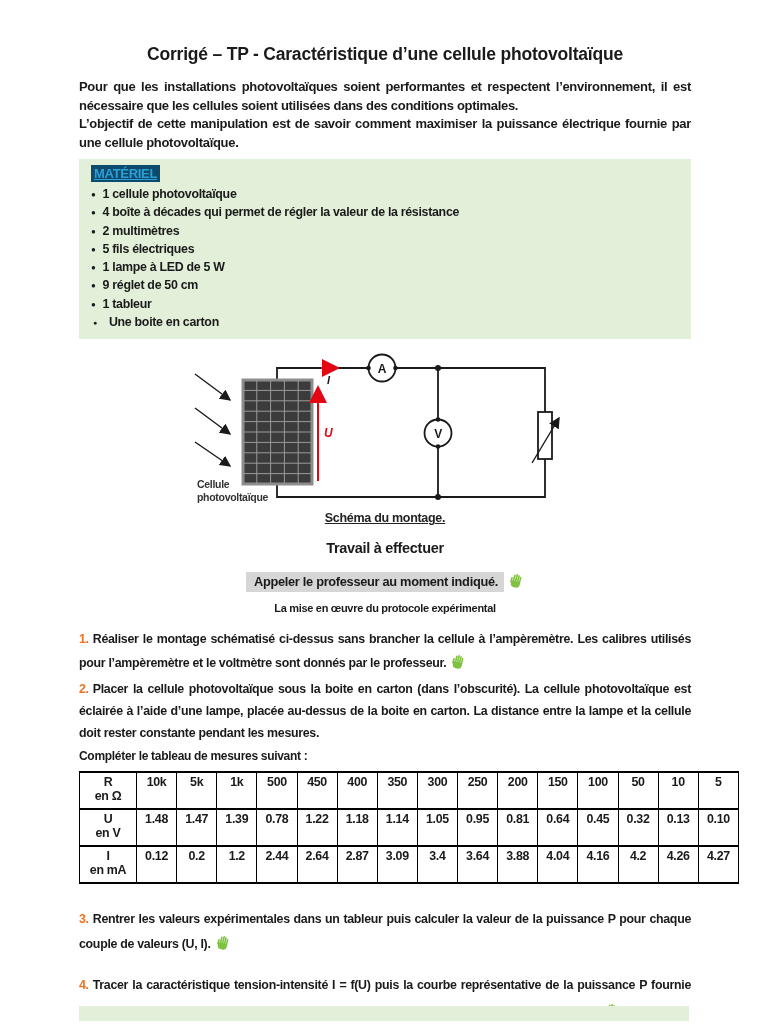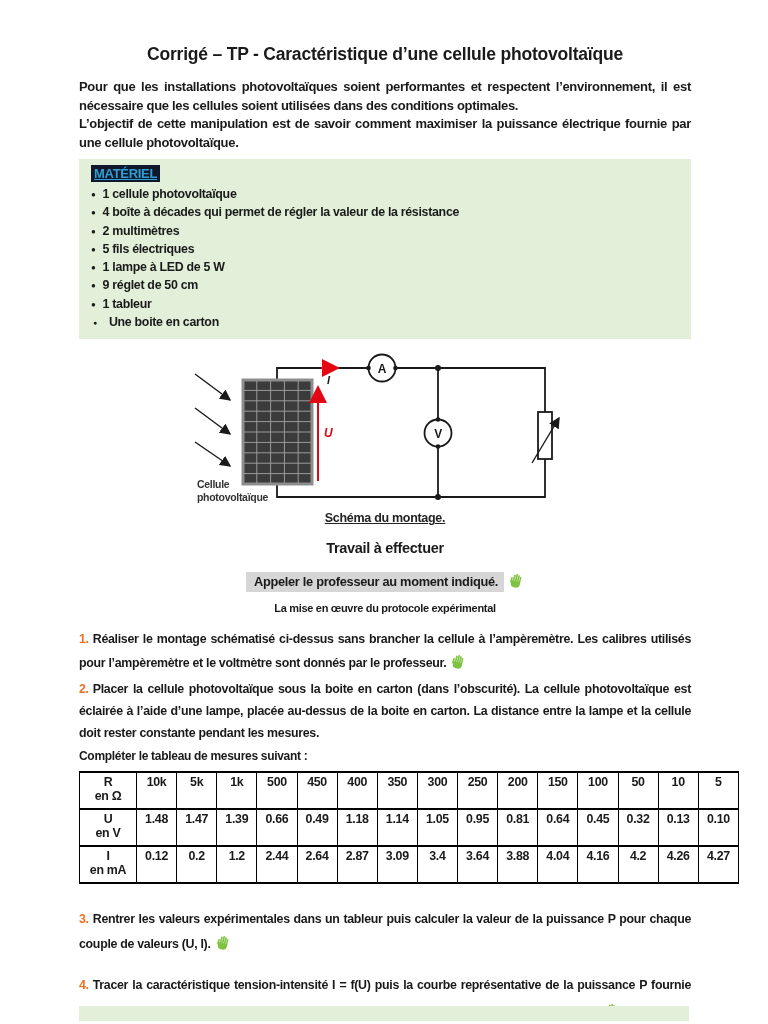--- a/index.html
+++ b/index.html
@@ -10,21 +10,21 @@
     font-family:"Liberation Sans", sans-serif;
     color:#1a1a1a; font-weight:bold; letter-spacing:-0.3px;
   }
   .content { padding:0 53px 0 55px; }
   .doc-title { text-align:center; font-size:17.5px; margin-top:44px; letter-spacing:-0.2px; }
   .intro { margin-top:13px; font-size:13px; line-height:18.5px; text-align:justify; }
   .intro p { margin:0; }
 
   
   .materiel-box { margin-top:7px; background:#e2efd9; padding:5px 12px 7px 12px; }
-  .materiel-title { display:inline-block; color:#2e9fd4; background:#0f172a;
+  .materiel-title { display:inline-block; color:#2e9fd4; background:#0c4a6e;
     font-size:13px; text-decoration:underline; padding:1px 3px; margin-bottom:4px; }
   .materiel-list { list-style:none; font-size:12.4px; line-height:16.3px; }
   .materiel-list li { display:flex; align-items:baseline; }
   .blt { font-size:8px; margin-right:7px; position:relative; top:-1px; }
   .materiel-list li:last-child .blt { margin-right:12px; margin-left:2px; font-size:7px; }
 
   
   .diagram-wrap { margin-top:8px; display:flex; justify-content:center; }
   .diagram-caption { text-align:center; font-size:12.5px; margin-top:2px; color:#222;text-decoration:underline; }
   svg .wire { stroke:#1a1a1a; stroke-width:1.8; fill:none; }
@@ -254,22 +254,22 @@
             <td>5</td>
           </tr>
           <tr>
             <th>
               <div>U</div>
               <div class="lbl2">en V</div>
             </th>
             <td>1.48</td>
             <td>1.47</td>
             <td>1.39</td>
-            <td>0.66</td>
-            <td>0.49</td>
+            <td>0.78</td>
+            <td>1.22</td>
             <td>1.18</td>
             <td>1.14</td>
             <td>1.05</td>
             <td>0.95</td>
             <td>0.81</td>
             <td>0.64</td>
             <td>0.45</td>
             <td>0.32</td>
             <td>0.13</td>
             <td>0.10</td>

